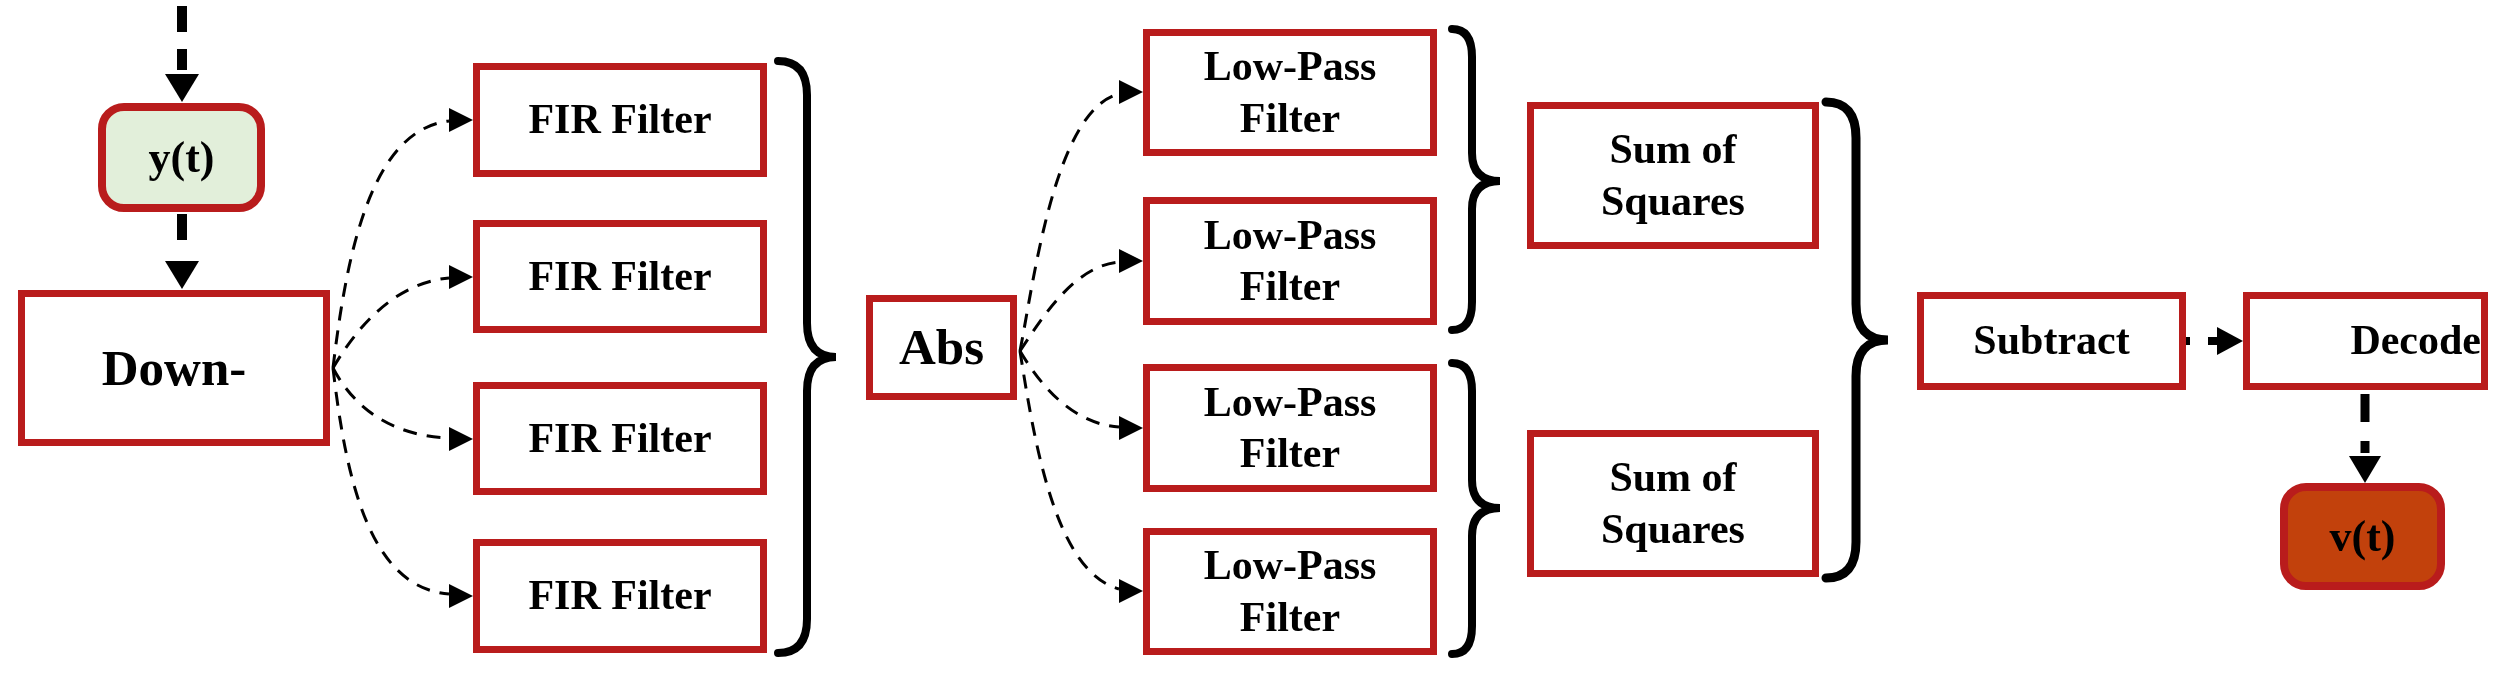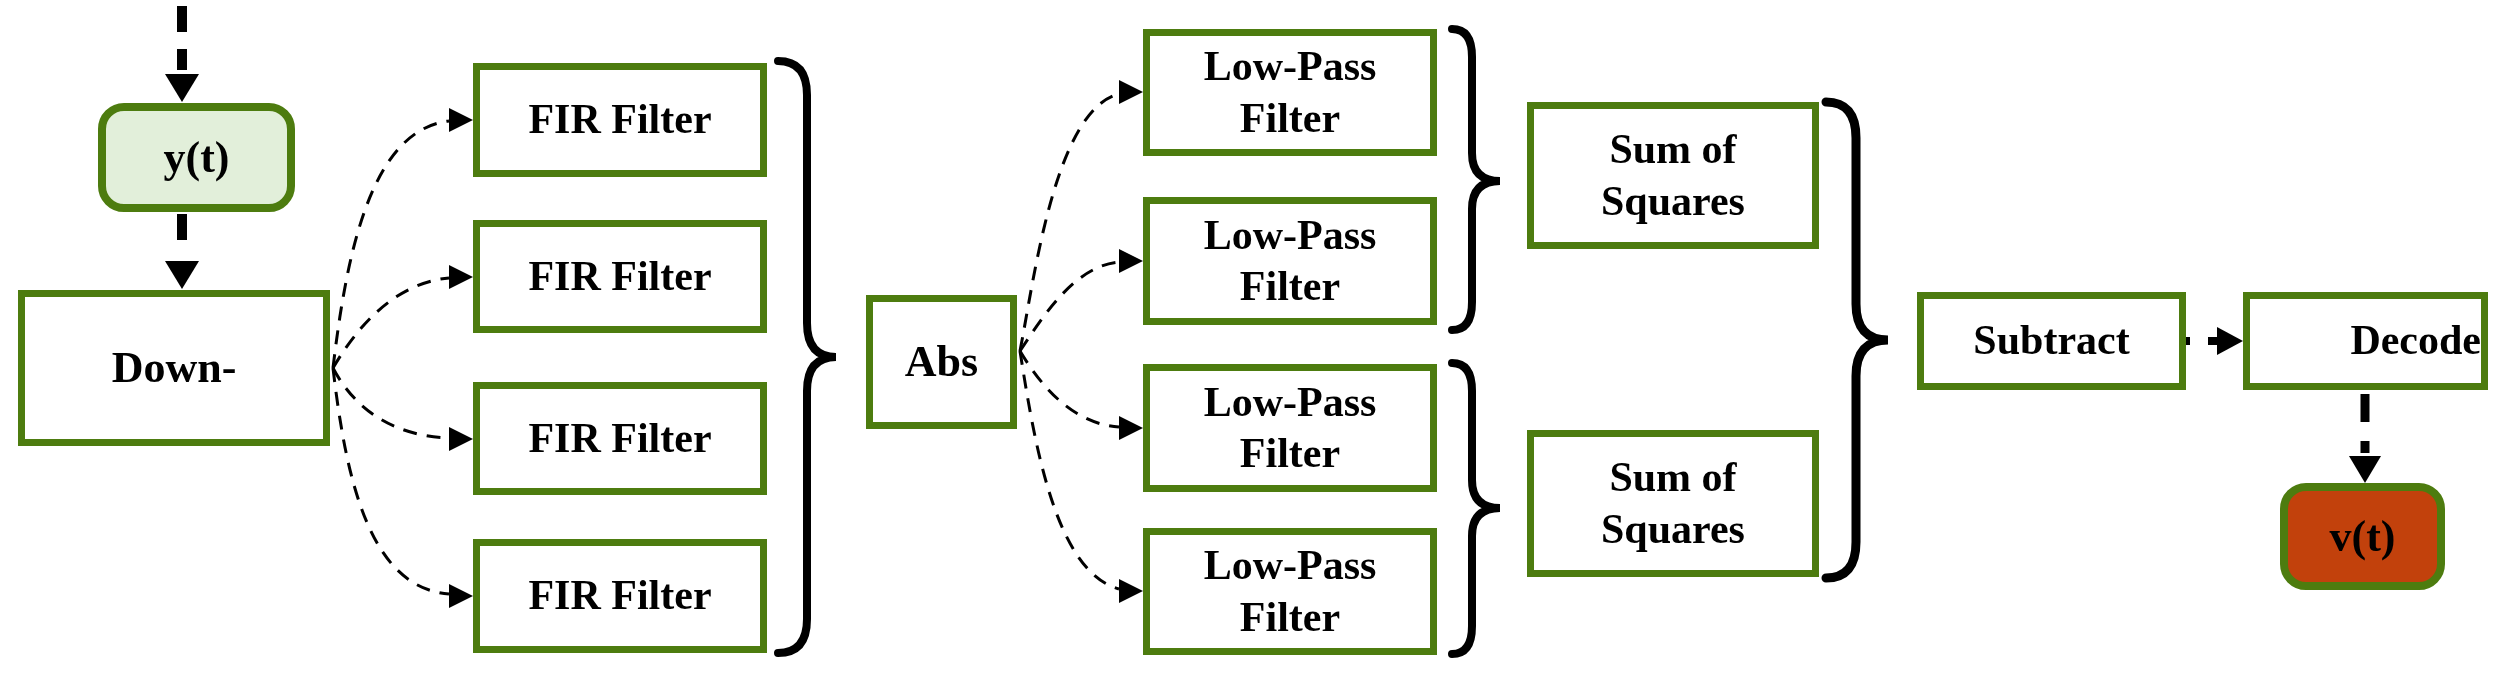--- a/index.html
+++ b/index.html
@@ -12,39 +12,39 @@
     overflow: hidden;
   }
   .connector-layer {
     position: absolute;
     left: 0; top: 0;
     width: 2510px; height: 675px;
   }
   .box {
     position: absolute;
     box-sizing: border-box;
-    border: 7px solid #4d7c0f;
+    border: 7px solid #b91c1c;
     background: #ffffff;
     color: #000000;
     display: flex;
     flex-direction: column;
     align-items: center;
     justify-content: center;
     font-weight: bold;
     font-size: 42px;
     line-height: 1.22;
     text-align: center;
     white-space: nowrap;
   }
   .pill {
     border-radius: 26px;
     border-width: 8px;
     font-size: 44px;
   }
-  .big-text { font-size: 44px; }
+  .big-text { font-size: 51px; }
   .conn { stroke: #000000; fill: none; }
   .arrowhead { fill: #000000; stroke: none; }
 </style>
 </head>
 <body>
 
 <div class="canvas">
 
   <svg class="connector-layer" viewBox="0 0 2510 675" xmlns="http://www.w3.org/2000/svg">
 
@@ -80,42 +80,42 @@
 
     <path class="conn" stroke-width="9" stroke-linecap="round" d="M 1826,102 Q 1856,102 1856,138 L 1856,304 Q 1856,340 1888,340 Q 1856,340 1856,376 L 1856,542 Q 1856,578 1826,578"></path>
 
     <line class="conn" x1="2164" y1="341" x2="2217" y2="341" stroke-width="8" stroke-dasharray="26 18"></line>
     <polygon class="arrowhead" points="2217,327 2217,355 2243,341"></polygon>
 
     <line class="conn" x1="2365" y1="394" x2="2365" y2="453" stroke-width="9" stroke-dasharray="28 19"></line>
     <polygon class="arrowhead" points="2349,456 2381,456 2365,483"></polygon>
   </svg>
 
-  <div class="box pill" style="left: 98px; top: 103px; width: 197px; height: 109px; background-color: rgb(226, 239, 218);">
+  <div class="box pill" style="left: 98px; top: 103px; width: 167px; height: 109px; background-color: rgb(226, 239, 218);">
     <span>y(t)</span>
   </div>
 
   <div class="box big-text" style="left:18px; top:290px; width:312px; height:156px;">
     <span>Down-</span>
   </div>
 
   <div class="box" style="left:473px; top:63px; width:294px; height:114px;">
     <span>FIR Filter</span>
   </div>
   <div class="box" style="left:473px; top:220px; width:294px; height:113px;">
     <span>FIR Filter</span>
   </div>
   <div class="box" style="left:473px; top:382px; width:294px; height:113px;">
     <span>FIR Filter</span>
   </div>
   <div class="box" style="left:473px; top:539px; width:294px; height:114px;">
     <span>FIR Filter</span>
   </div>
 
-  <div class="box big-text" style="left:866px; top:295px; width:151px; height:134px;">
+  <div class="box big-text" style="left:866px; top:295px; width:151px; height:105px;">
     <span>Abs</span>
   </div>
 
   <div class="box" style="left:1143px; top:29px; width:294px; height:127px;">
     <span>Low-Pass</span>
     <span>Filter</span>
   </div>
   <div class="box" style="left:1143px; top:197px; width:294px; height:128px;">
     <span>Low-Pass</span>
     <span>Filter</span>

